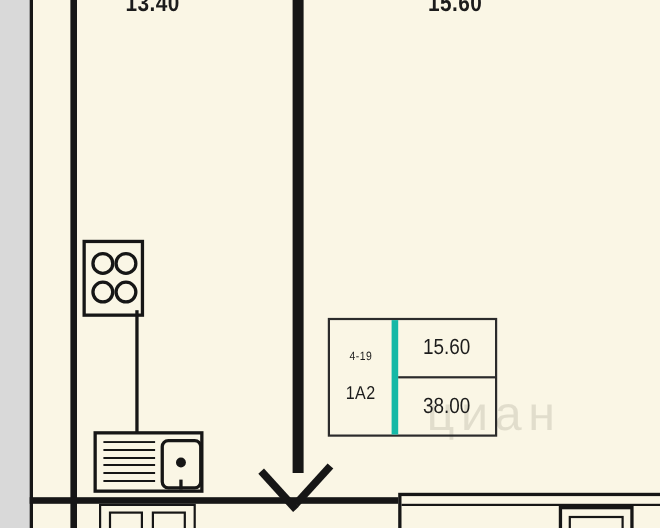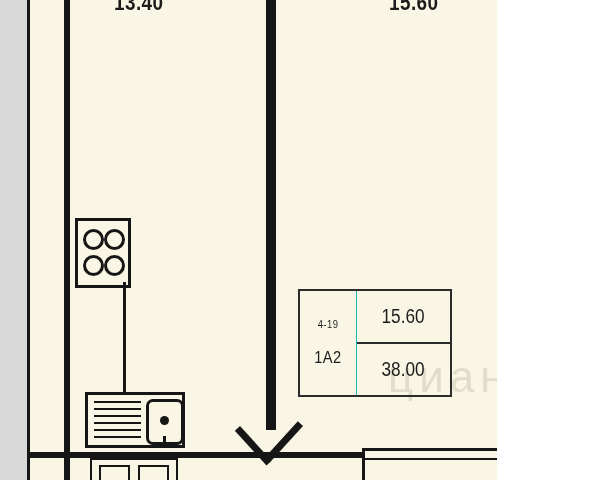--- a/index.html
+++ b/index.html
@@ -1,18 +1,18 @@
 <!DOCTYPE html>
 <html><head>
 <meta charset="utf-8">
 <style>
   html,body{margin:0;padding:0;}
   #plan{
     position:relative;
-    width:497px;height:480px;
+    width:600px;height:480px;
     background:#FAF6E5;
     overflow:hidden;
     font-family:"Liberation Sans", sans-serif;
     color:#1c1c1c;
   }
   .abs{position:absolute;}
   .wall{position:absolute;background:#161616;}
   .cond{display:inline-block;transform:scaleX(0.86);transform-origin:center;}
 
   
@@ -55,21 +55,21 @@
 
   
   .balcony{left:362px;top:448px;width:256px;height:40px;border:3px solid #161616;box-sizing:border-box;}
   .balcony-line{position:absolute;left:0;top:7px;width:100%;height:2px;background:#161616;}
   .bal-rect-outer{position:absolute;left:143px;top:9px;width:68px;height:30px;border:3px solid #161616;box-sizing:border-box;}
   .bal-rect-inner{position:absolute;left:6px;top:6px;width:50px;height:22px;border:2px solid #161616;box-sizing:border-box;}
 
   
   .area-table{left:298px;top:289px;width:154px;height:108px;border:2px solid #2b2b2b;
     display:flex;box-sizing:border-box;z-index:2;}
-  .at-left{width:56px;border-right:1px solid #14b8a6;display:flex;flex-direction:column;
+  .at-left{width:56px;border-right:6px solid #14b8a6;display:flex;flex-direction:column;
     align-items:center;justify-content:center;gap:18px;}
   .at-code{font-size:11px;letter-spacing:0.5px;}
   .at-type{font-size:17px;letter-spacing:0.5px;}
   .at-right{flex:1;display:flex;flex-direction:column;}
   .at-row{flex:1;display:flex;align-items:center;justify-content:center;font-size:20px;}
   .at-row + .at-row{border-top:2px solid #2b2b2b;}
 
   
   .watermark{left:388px;top:352px;font-size:44px;letter-spacing:6px;
     color:#8d8a78;opacity:0.22;z-index:1;user-select:none;}

